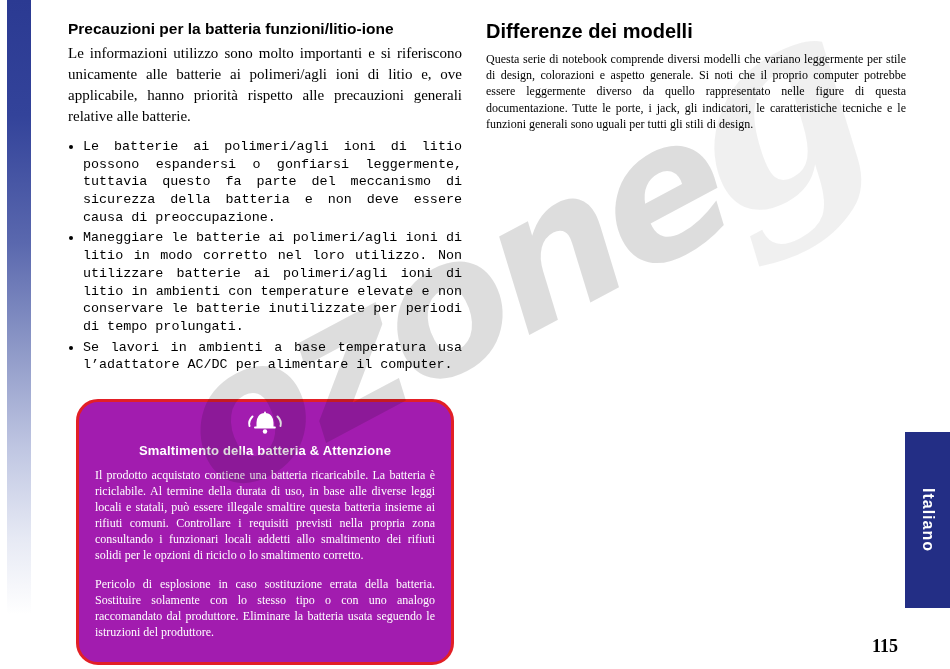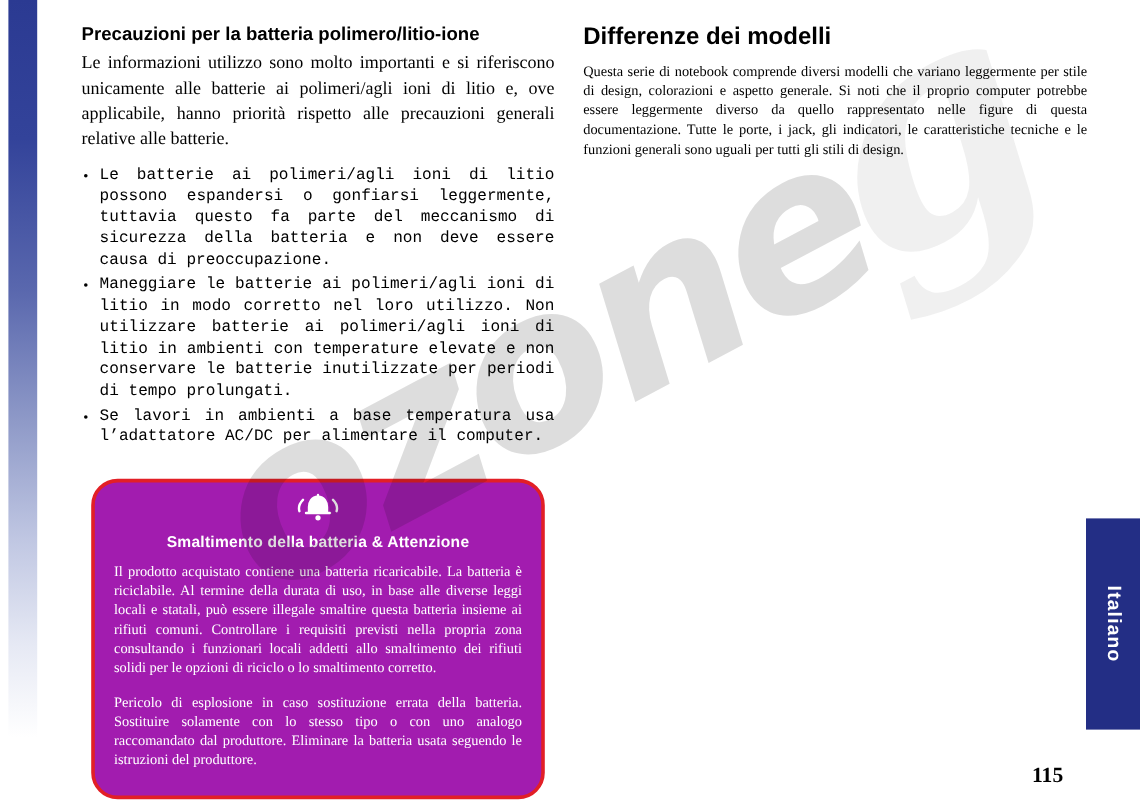--- a/index.html
+++ b/index.html
@@ -102,39 +102,39 @@
     background:#232e85;
     display:flex; align-items:center; justify-content:center;
     z-index:3;
   }
   .side-tab span {
     writing-mode:vertical-rl; text-orientation:mixed;
     color:#fff; font-weight:bold; font-size:16px; letter-spacing:1px;
   }
 
   .page-number {
-    position:absolute; right:64px; bottom:12px;
+    position:absolute; right:52px; bottom:12px;
     font-family:"Liberation Serif", serif;
     font-weight:bold; font-size:18px;
     z-index:3;
   }
 </style>
 </head>
 <body>
 
 <div>
 
   <div class="edge-bar"></div>
 
   <div class="watermark"><span>ozone</span><span class="wm-tail">g</span></div>
 
   <div class="content">
 
     <div class="col-left">
-      <div class="h-small">Precauzioni per la batteria polimero/litio-ione</div>
+      <div class="h-small">Precauzioni per la batteria funzioni/litio-ione</div>
 
       <p class="intro serif just">Le informazioni utilizzo sono molto importanti e si riferiscono unicamente alle batterie ai polimeri/agli ioni di litio e, ove applicabile, hanno priorità rispetto alle precauzioni generali relative alle batterie.</p>
 
       <ul class="precautions">
         <li>Le batterie ai polimeri/agli ioni di litio possono espandersi o gonfiarsi leggermente, tuttavia questo fa parte del meccanismo di sicurezza della batteria e non deve essere causa di preoccupazione.</li>
         <li>Maneggiare le batterie ai polimeri/agli ioni di litio in modo corretto nel loro utilizzo. Non utilizzare batterie ai polimeri/agli ioni di litio in ambienti con temperature elevate e non conservare le batterie inutilizzate per periodi di tempo prolungati.</li>
         <li>Se lavori in ambienti a base temperatura usa l’adattatore AC/DC per alimentare il computer.</li>
       </ul>
 
       <div class="warning-box">

